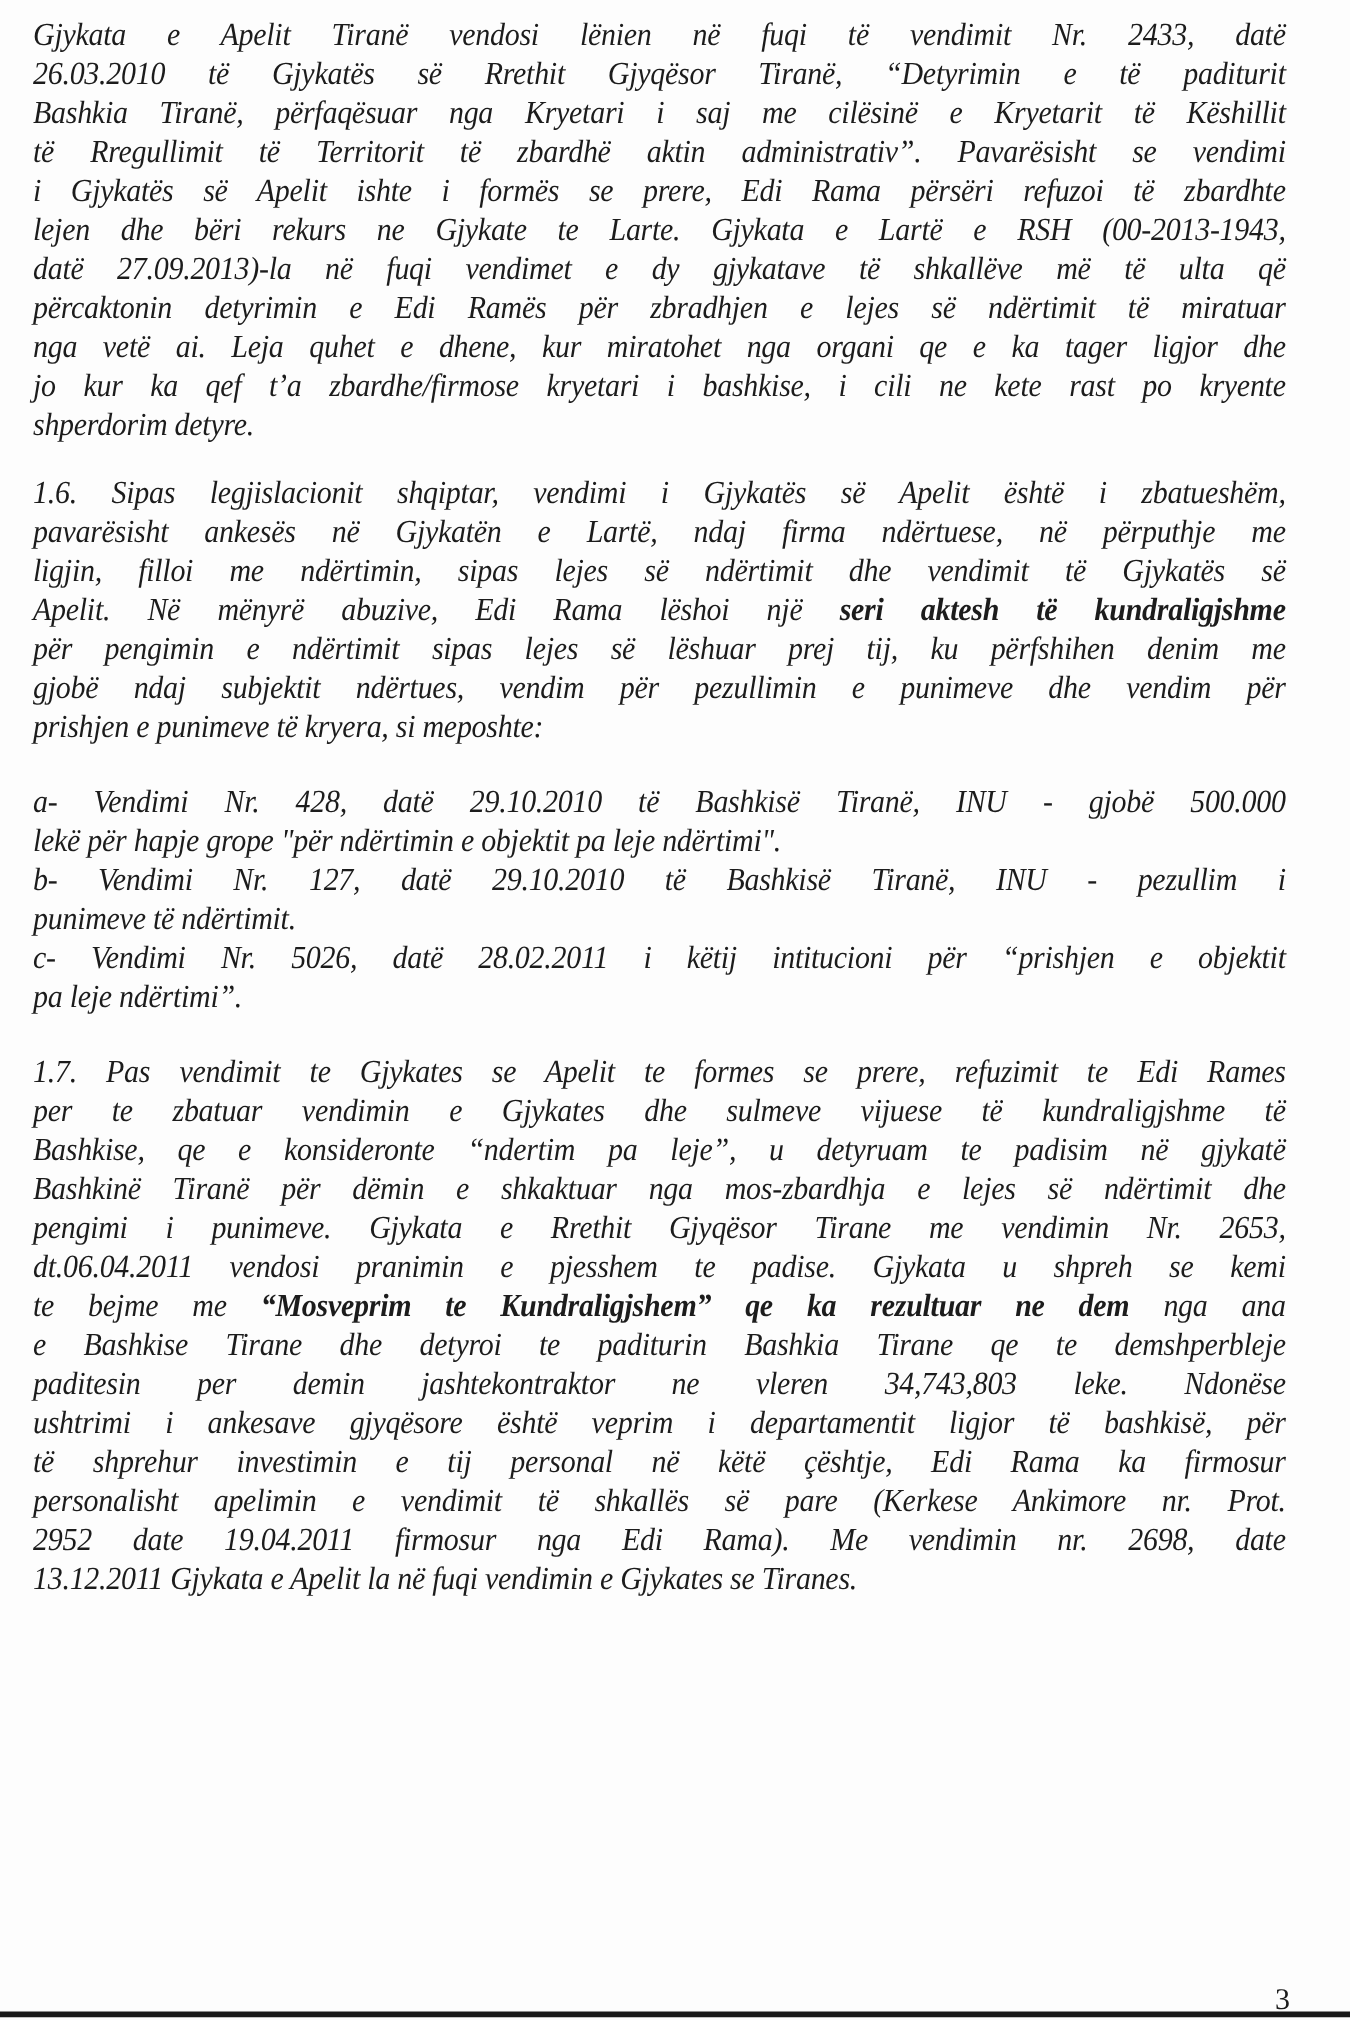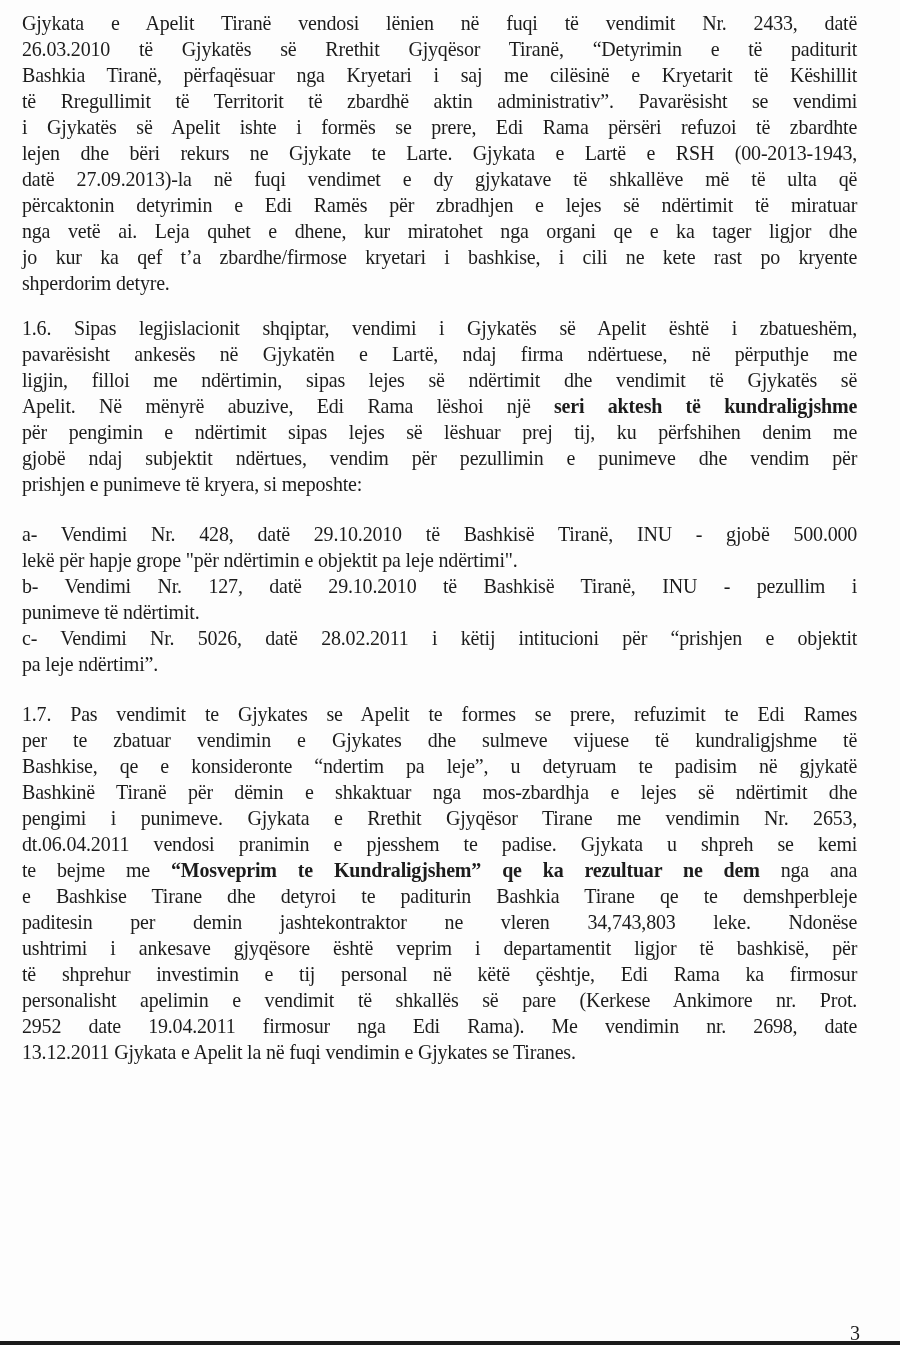--- a/index.html
+++ b/index.html
@@ -10,20 +10,21 @@
       position: relative;
       overflow: hidden;
       font-family: "Liberation Serif", "DejaVu Serif", serif;
       color: #1c1c1c;
     }
     .page {
       position: absolute;
       left: 22px;
       top: 10px;
       width: 835px;
+      font-style: italic;
     }
     .line {
       font-size: 21.5px;
       line-height: 26px;
       height: 26px;
       text-align: justify;
       text-align-last: justify;
       white-space: nowrap;
       letter-spacing: -0.2px;
       transform: scaleX(0.93);

